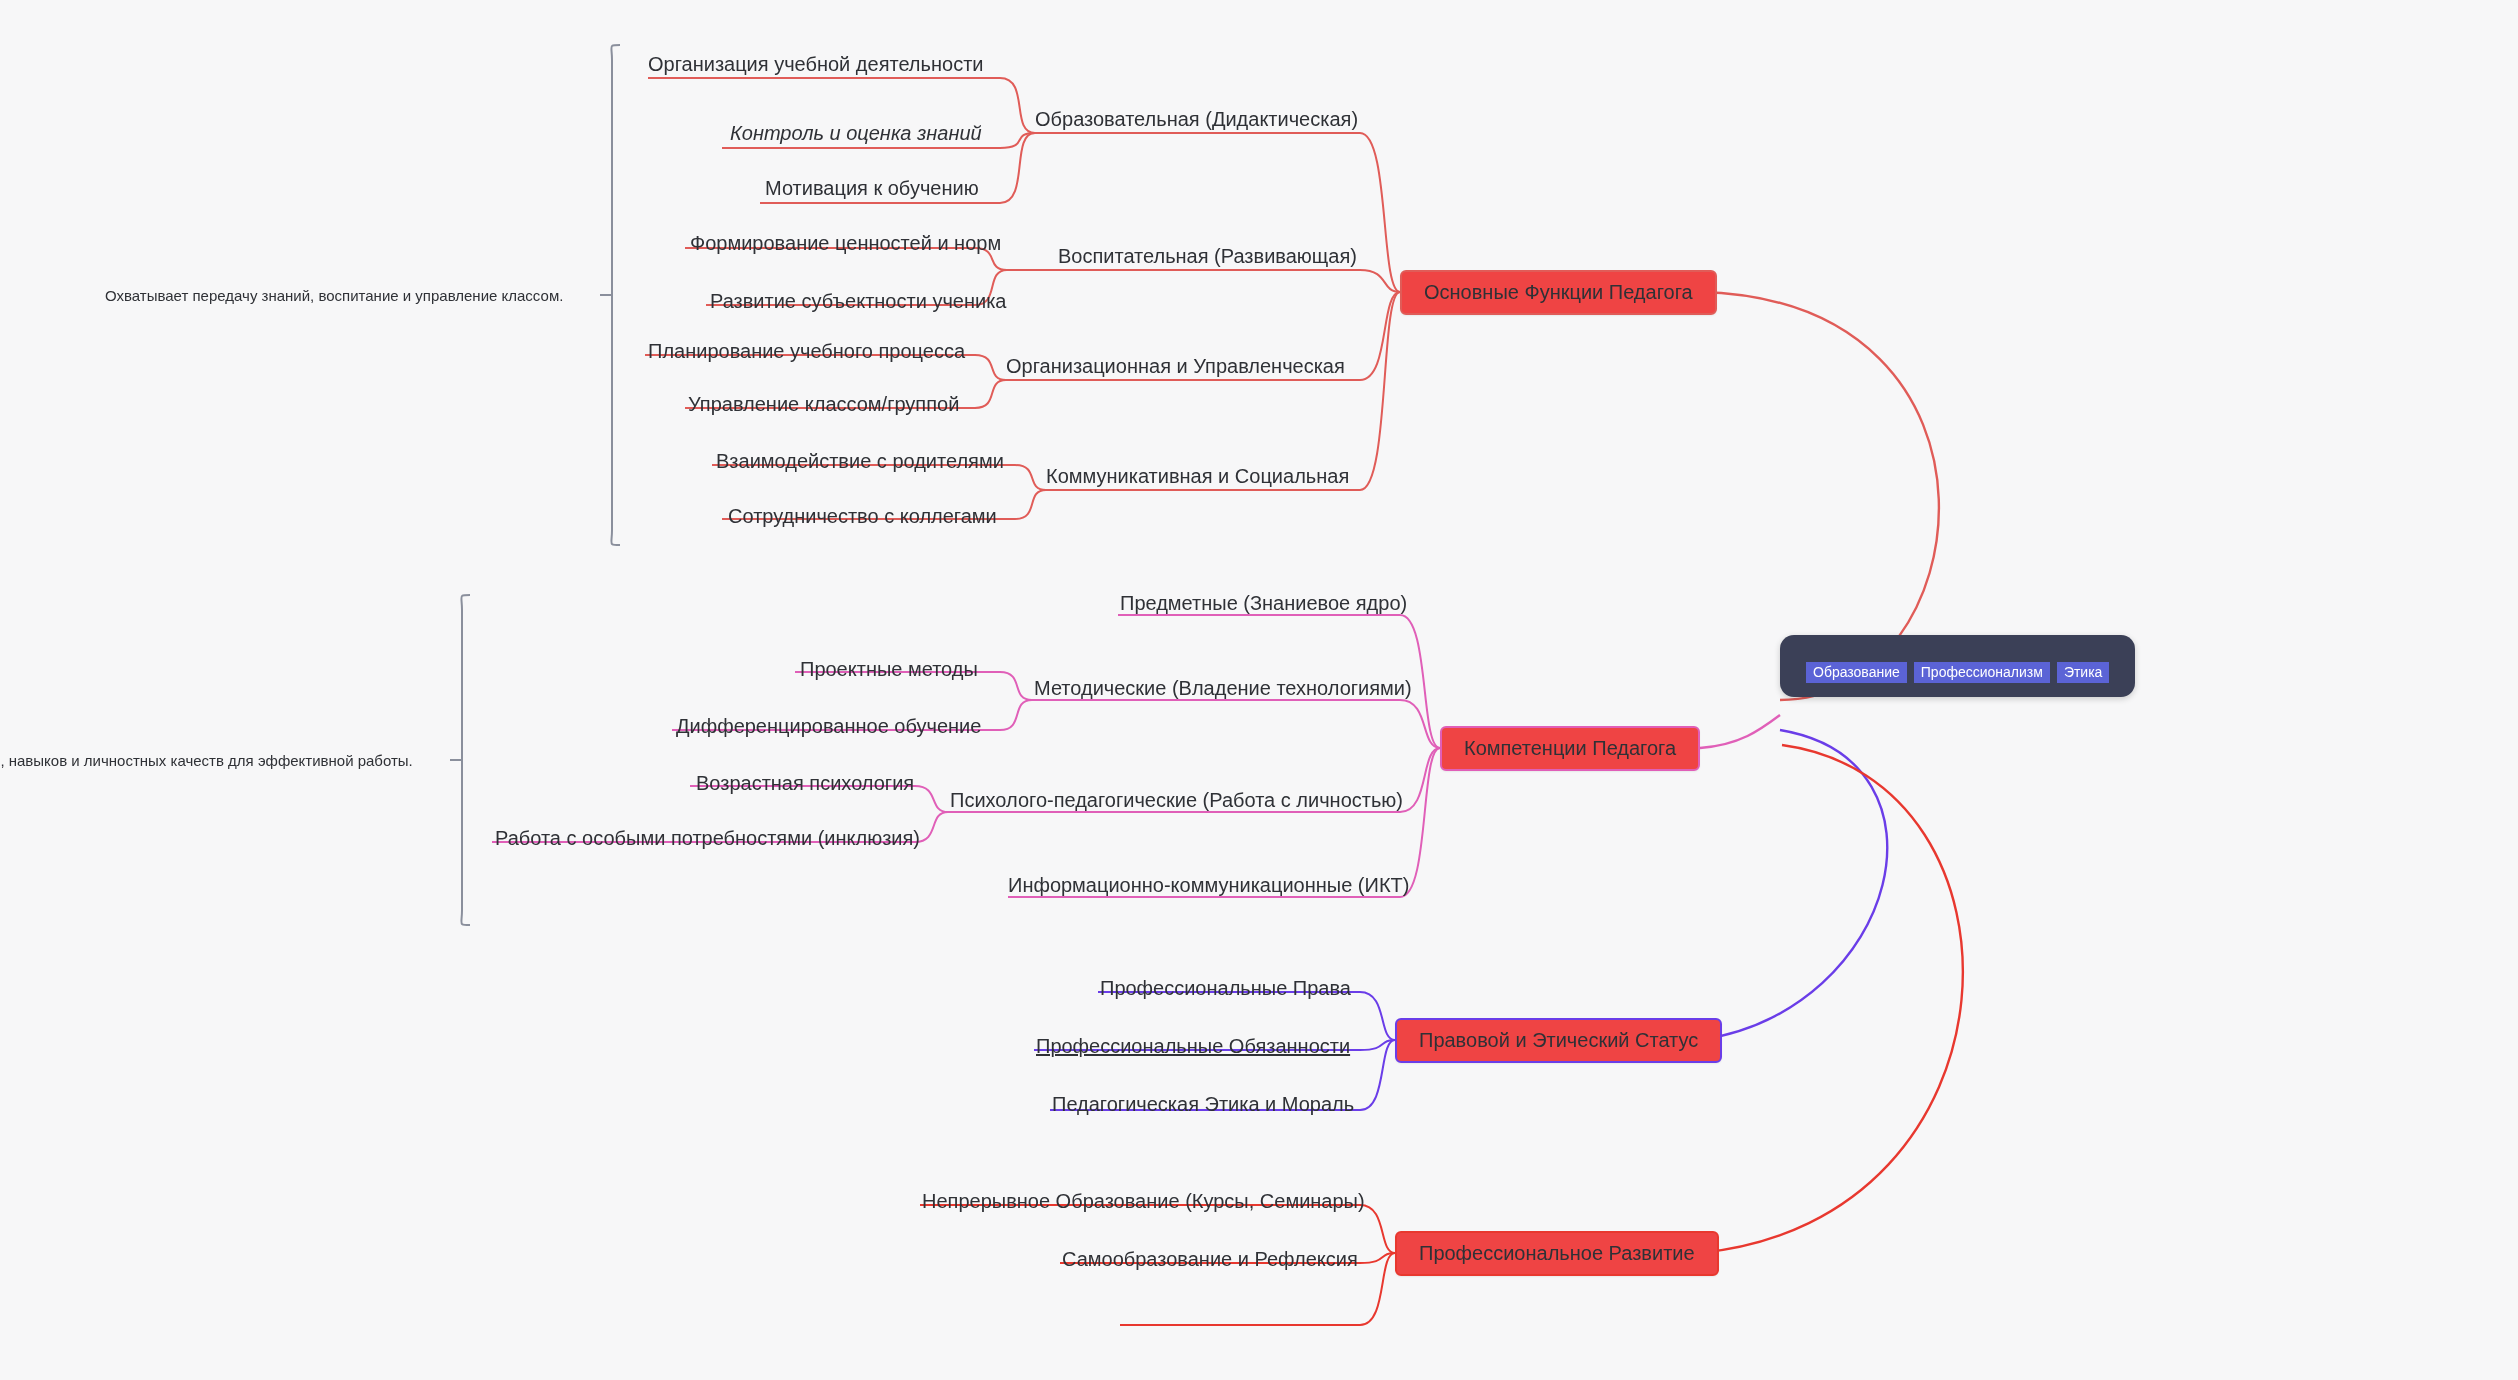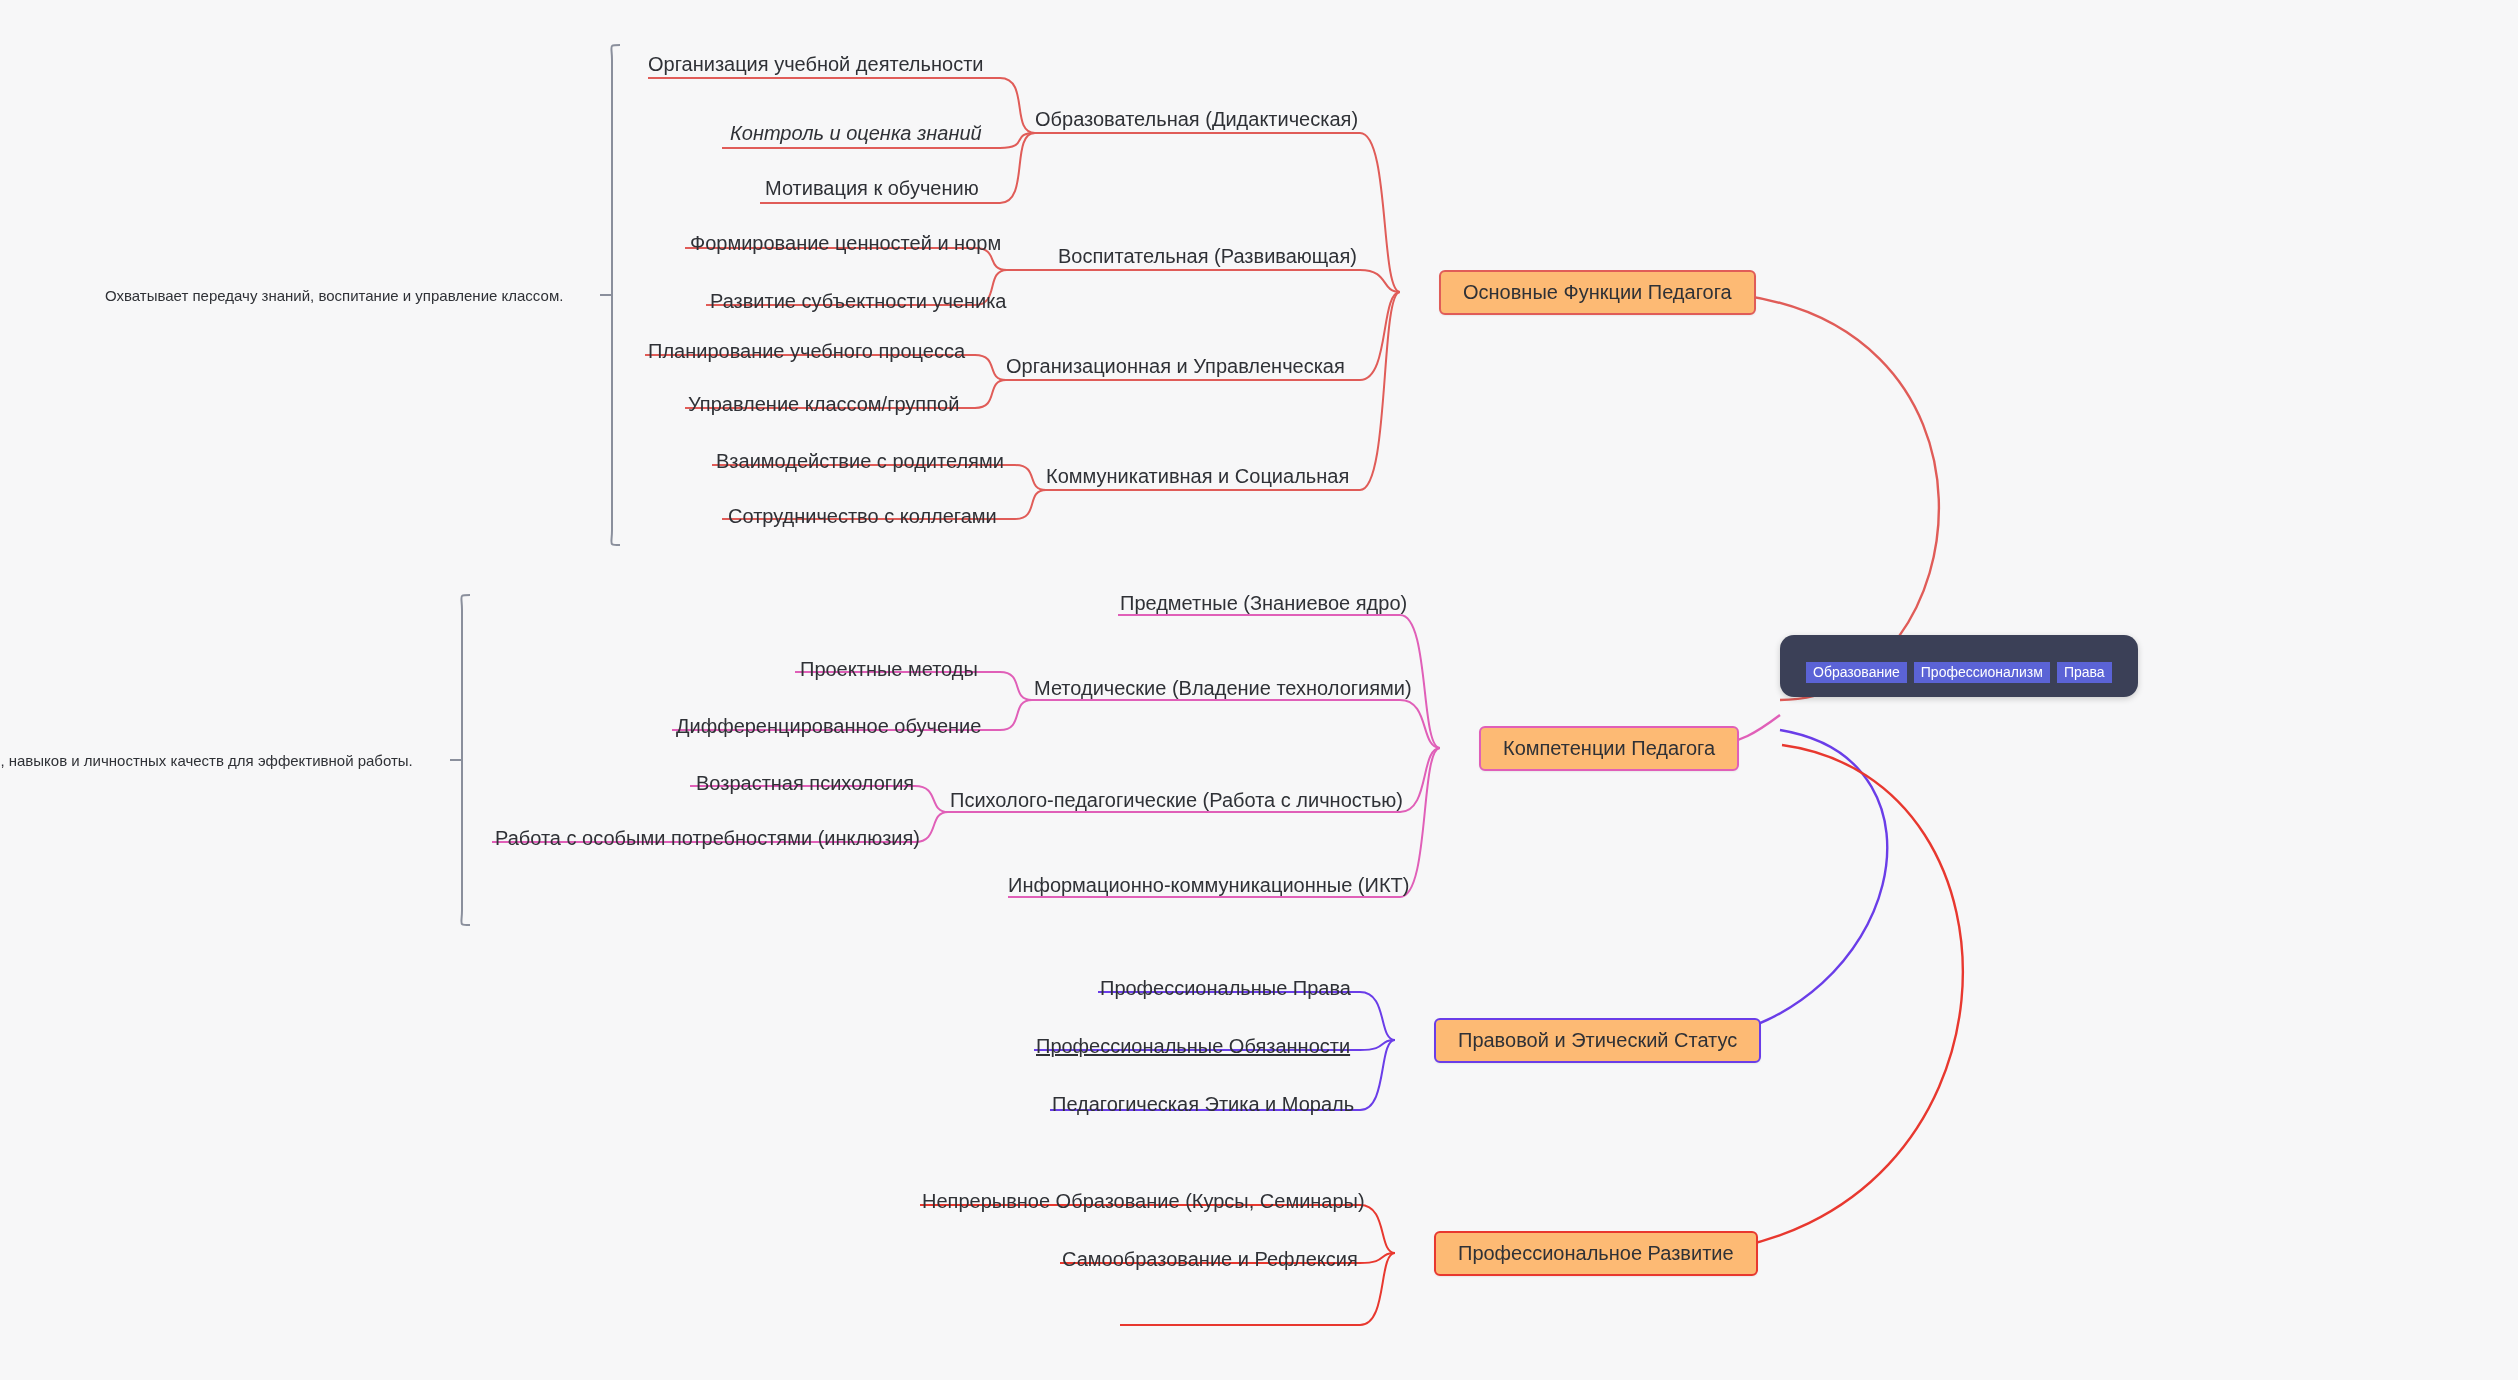--- a/index.html
+++ b/index.html
@@ -36,27 +36,26 @@
     border-radius:0;
     padding:2px 7px 3px 7px;
     line-height:1.15;
   }
 
   
   .branch-node{
     position:absolute;
     border-radius:6px;
     border:2px solid #e05c58;
-    background:#fdba74;
+    background:#ef4444;
     color:#2f3136;
     font-size:20px;
     padding:9px 22px;
     white-space:nowrap;
     box-shadow:0 1px 2px rgba(0,0,0,.06);
-    margin-left:39px;
   }
 
   
   .leaf{
     position:absolute;
     font-size:20px;
     color:#2f3136;
     white-space:nowrap;
     padding-bottom:3px;
   }
@@ -136,21 +135,21 @@
     <path d="M1395,1253 C1378,1253 1388,1325 1360,1325" fill="none" stroke="#e8382f" stroke-width="2"></path>
     <path d="M1360,1205 L920,1205" stroke="#e8382f" stroke-width="2" fill="none"></path>
     <path d="M1360,1263 L1060,1263" stroke="#e8382f" stroke-width="2" fill="none"></path>
     <path d="M1360,1325 L1120,1325" stroke="#e8382f" stroke-width="2" fill="none"></path>
   </svg>
 
   <div class="root-node" style="left:1780px;top:635px;">
     <div class="root-tags">
       <span class="tag">Образование</span>
       <span class="tag">Профессионализм</span>
-      <span class="tag">Права</span>
+      <span class="tag">Этика</span>
     </div>
   </div>
 
   <div class="branch-node" style="left:1400px;top:270px;border-color:#e05c58;">
     <span>Основные Функции Педагога</span>
   </div>
   <div class="branch-node" style="left:1440px;top:726px;border-color:#e05fb8;">
     <span>Компетенции Педагога</span>
   </div>
   <div class="branch-node" style="left:1395px;top:1018px;border-color:#6a3de8;">

